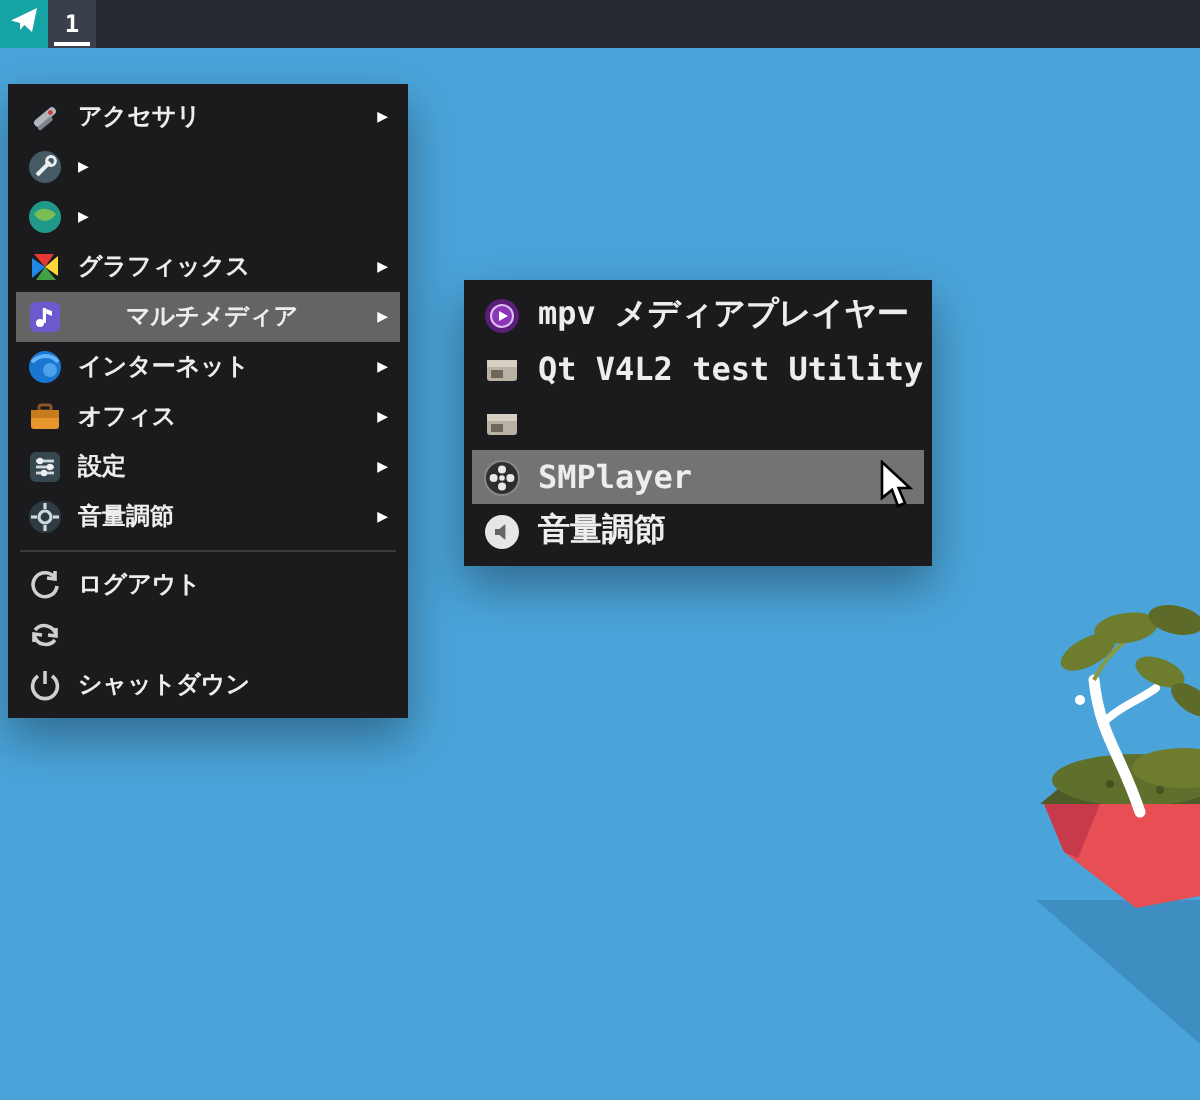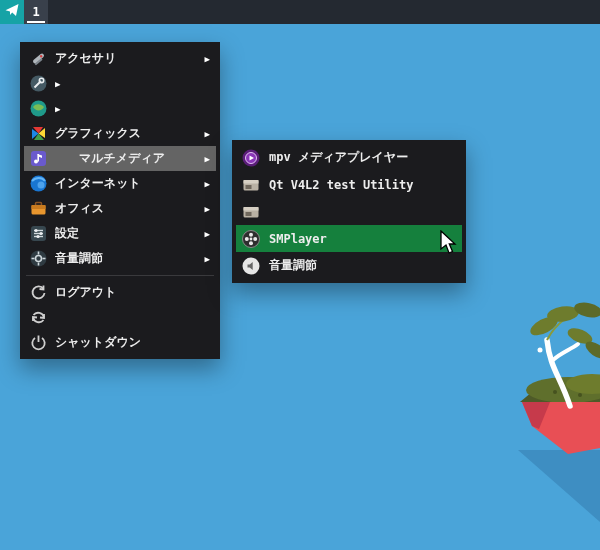--- a/index.html
+++ b/index.html
@@ -23,21 +23,21 @@
   }
   .ws {
     width: 24px; background: #39404b; position: relative;
     display: flex; align-items: center; justify-content: center;
     color: #ffffff; font-size: 12px; font-weight: bold;
   }
   .ws-underline { position: absolute; left: 3px; right: 3px; bottom: 1px; height: 2px; background: #ffffff; }
 
   
   .menu {
-    position: absolute; left: 20px; top: 42px; width: 200px;
+    position: absolute; left: 4px; top: 42px; width: 200px;
     background: #1b1b1e; padding: 4px;
     box-shadow: 0 10px 22px rgba(0,0,0,.35); z-index: 10;
   }
   .mi {
     height: 25px; display: flex; align-items: center; gap: 8px;
     padding: 0 6px; color: #ededed; font-size: 12px; font-weight: bold;
     white-space: nowrap; cursor: default;
   }
   .mi .ic { width: 17px; height: 17px; flex: 0 0 17px; display: flex; align-items: center; justify-content: center; }
   .mi .lb { flex: 1; overflow: hidden; }
@@ -45,25 +45,25 @@
   .mi.hl { background: #646464; gap: 32px; }
   .sep { height: 1px; background: #3a3a3d; margin: 4px 2px; }
 
   .submenu {
     position: absolute; left: 232px; top: 140px; width: 234px;
     background: #1b1b1e; padding: 4px;
     box-shadow: 0 10px 22px rgba(0,0,0,.35); z-index: 11;
   }
   .smi {
     height: 27px; display: flex; align-items: center; gap: 9px;
-    padding: 0 6px; color: #ededed; font-size: 12px; font-weight: bold;
+    padding: 0 6px; color: #ededed; font-size: 16px; font-weight: bold;
     white-space: nowrap; cursor: default;
   }
   .smi .ic { width: 18px; height: 18px; flex: 0 0 18px; display: flex; align-items: center; justify-content: center; }
-  .smi.hl { background: #15803d; }
+  .smi.hl { background: #737373; }
 
   .island { position: absolute; right: 0; top: 280px; width: 180px; height: 270px; z-index: 1; }
   .cursor { position: absolute; left: 440px; top: 230px; width: 22px; height: 26px; z-index: 20; }
 </style>
 </head>
 <body>
 
 <div class="wallpaper"></div>
 
 <svg class="island" viewBox="0 0 180 270">

